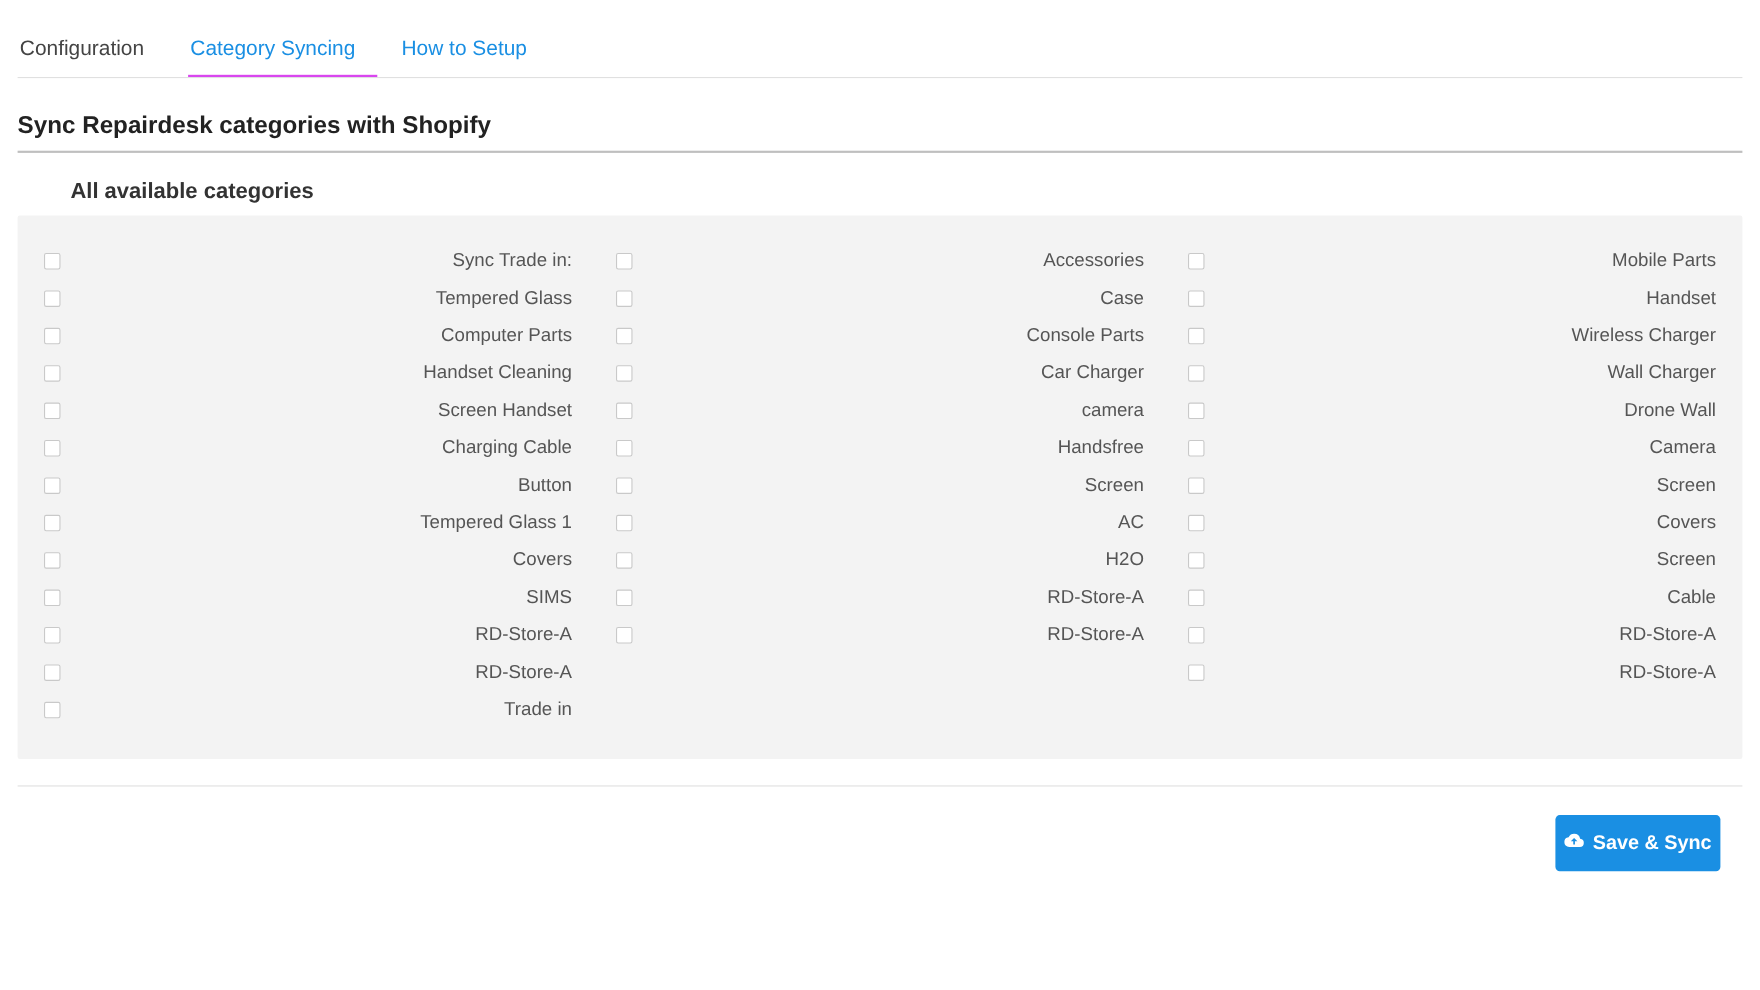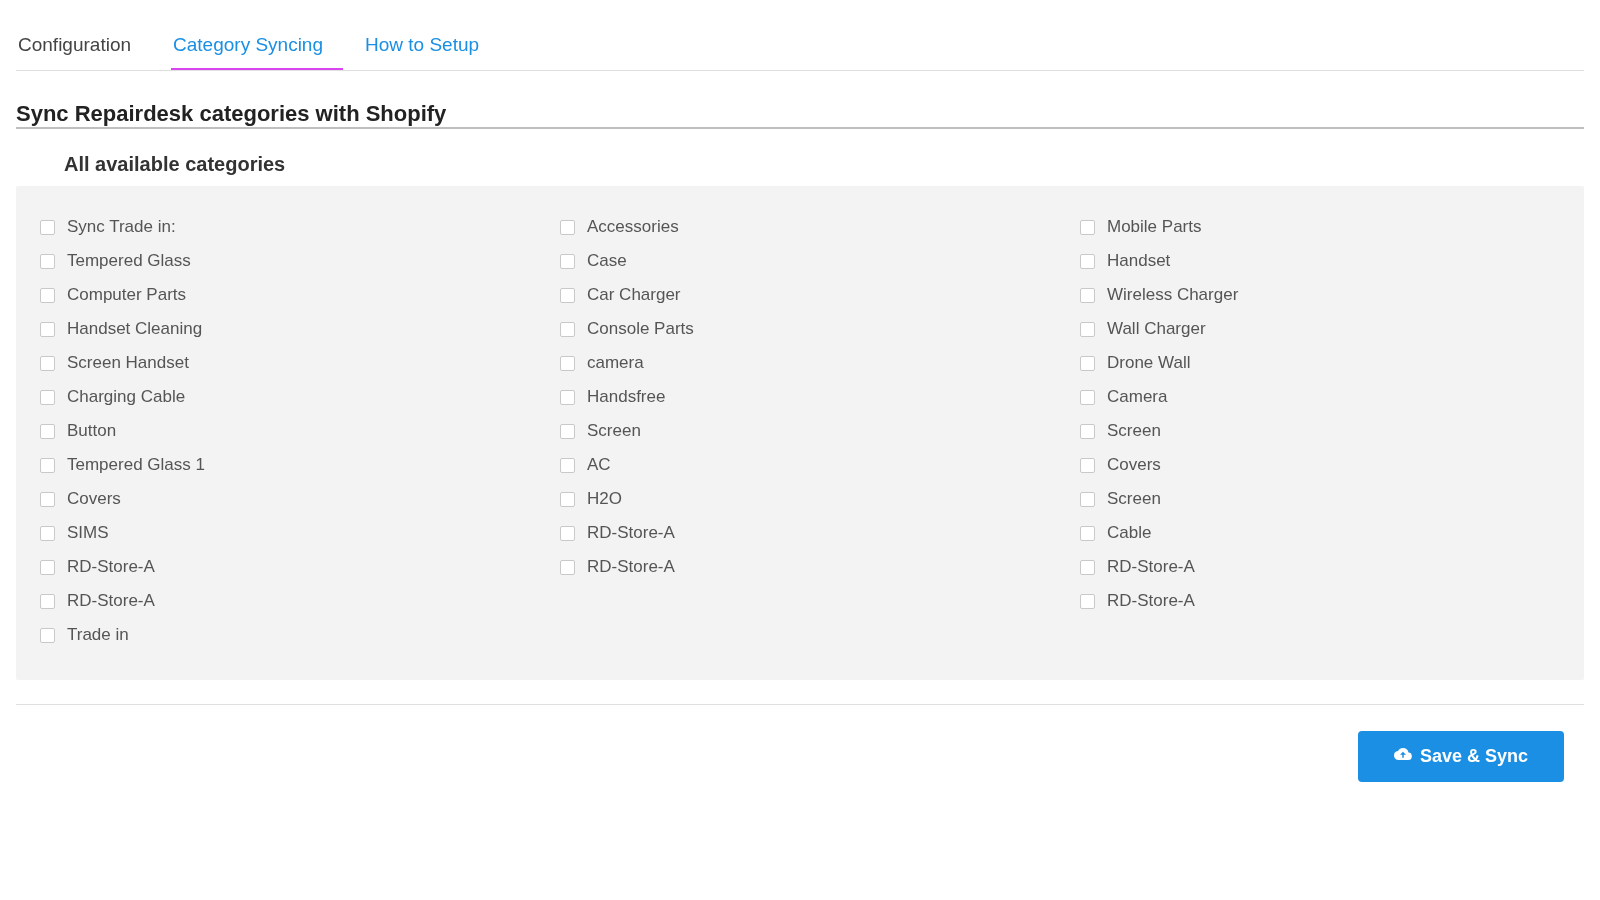--- a/index.html
+++ b/index.html
@@ -29,20 +29,21 @@
   }
   .tab.link { color: #1a8fe3; }
   .tab.active {
     color: #1a8fe3;
     border-bottom: 2px solid #d946ef;
   }
   .page-title {
     font-size: 22px;
     font-weight: 700;
     color: #222;
+    padding-bottom: 10px;
     border-bottom: 2px solid #bfbfbf;
     margin-bottom: 24px;
   }
   .sub-title {
     font-size: 20px;
     font-weight: 600;
     color: #333;
     margin-bottom: 10px;
     margin-left: 48px;
   }
@@ -58,20 +59,21 @@
   .col {
     flex: 1;
   }
   .item {
     display: flex;
     align-items: center;
     gap: 12px;
     padding: 7px 0;
     font-size: 17px;
     color: #555;
+    justify-content: space-between;
   }
   .cb {
     width: 15px;
     height: 15px;
     border: 1px solid #c9c9c9;
     border-radius: 2px;
     background: #fff;
     flex-shrink: 0;
     display: inline-block;
   }
@@ -83,21 +85,21 @@
   .footer {
     display: flex;
     justify-content: flex-end;
     padding: 26px 20px 0 0;
   }
   .save-btn {
     background: #1a8fe3;
     color: #fff;
     border: none;
     border-radius: 4px;
-    padding: 14px 36px;
+    padding: 14px 8px;
     font-size: 18px;
     font-weight: 600;
     cursor: pointer;
     display: inline-flex;
     align-items: center;
     gap: 8px;
   }
   .save-btn svg { width: 18px; height: 18px; fill: #fff; }
 </style>
 </head>
@@ -174,25 +176,25 @@
           <div class="item">
             <span class="cb"></span>
             <span>Accessories</span>
           </div>
           <div class="item">
             <span class="cb"></span>
             <span>Case</span>
           </div>
           <div class="item">
             <span class="cb"></span>
+            <span>Console Parts</span>
+          </div>
+          <div class="item">
+            <span class="cb"></span>
             <span>Car Charger</span>
-          </div>
-          <div class="item">
-            <span class="cb"></span>
-            <span>Console Parts</span>
           </div>
           <div class="item">
             <span class="cb"></span>
             <span>camera</span>
           </div>
           <div class="item">
             <span class="cb"></span>
             <span>Handsfree</span>
           </div>
           <div class="item">

